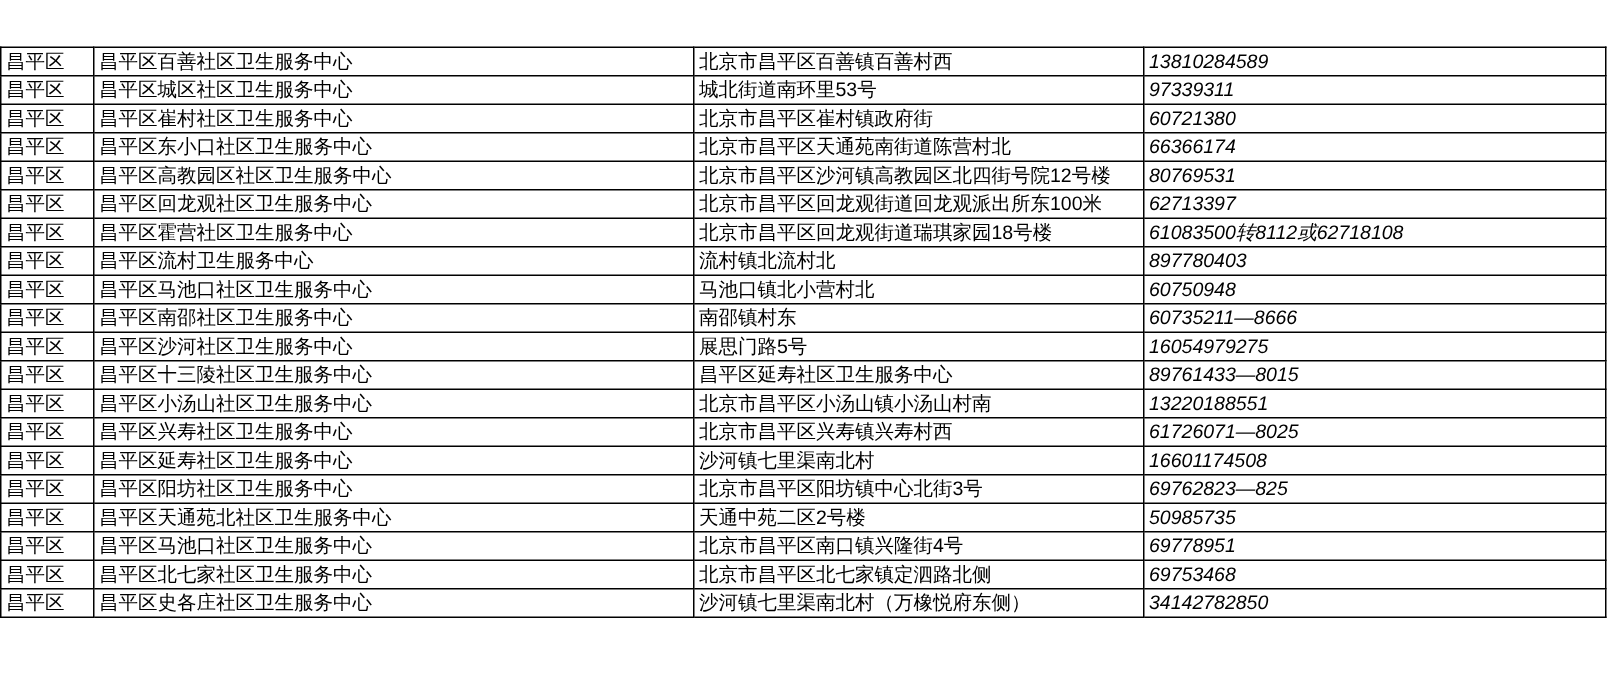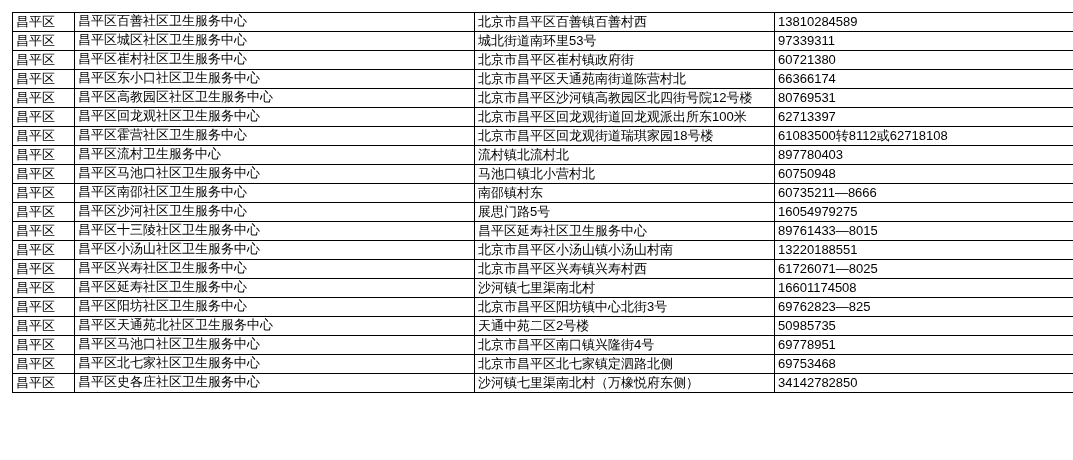--- a/index.html
+++ b/index.html
@@ -10,21 +10,22 @@
   body {
     width: 1073px;
     height: 460px;
     font-family: "Liberation Sans", "DejaVu Sans", sans-serif;
     color: #000000;
     overflow: hidden;
   }
   .sheet {
     width: 1073px;
     box-sizing: border-box;
-    padding: 12px;
+    padding: 0;
+    margin-top: 31px;
   }
   table.grid {
     border-collapse: collapse;
     table-layout: fixed;
     width: 1070px;
     margin: 0;
   }
   table.grid td {
     border: 1px solid #000000;
     font-size: 13px;
@@ -34,23 +35,23 @@
     word-wrap: break-word;
     overflow-wrap: break-word;
     white-space: normal;
   }
   col.c0 { width: 62px; }
   col.c1 { width: 400px; }
   col.c2 { width: 300px; }
   col.c3 { width: 308px; }
 
   td.district { padding-left: 4px; }
-  td.center   { padding-left: 6px; font-family: Liberation Mono, monospace; }
+  td.center   { padding-left: 6px; }
   td.address  { padding-left: 5px; }
-  td.phone    { padding-left: 5px; }
+  td.phone    { padding-left: 5px; font-style: italic; }
 </style>
 </head>
 <body>
 
 <div class="sheet">
   <table class="grid">
     <colgroup>
       <col class="c0">
       <col class="c1">
       <col class="c2">

